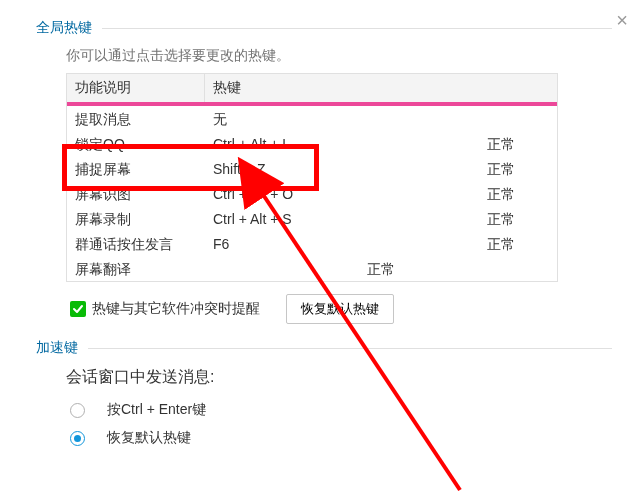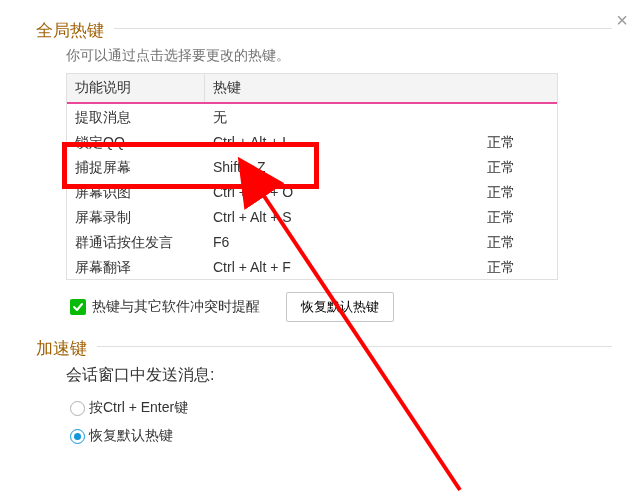--- a/index.html
+++ b/index.html
@@ -31,39 +31,39 @@
     padding: 0;
     margin: 0 0 24px 0;
     position: relative;
   }
   .fieldset .legend {
     position: absolute;
     top: -10px;
     left: 0;
     background: #fff;
     padding-right: 10px;
-    font-size: 17px;
-    color: #a16207;
+    font-size: 14px;
+    color: #0369a1;
   }
   .fieldset .inner {
     padding: 18px 0 0 30px;
   }
   .desc {
     font-size: 14px;
     color: #737373;
     margin-bottom: 8px;
   }
   .hotkey-table {
     border: 1px solid #e0e0e0;
     width: 492px;
   }
   .thead {
     display: flex;
     background: #f4f4f4;
-    border-bottom: 2px solid #ec4899;
+    border-bottom: 4px solid #ec4899;
     font-family: Liberation Mono, monospace;
   }
   .thead .col1 {
     width: 138px;
     padding: 5px 8px;
     border-right: 1px solid #e0e0e0;
   }
   .thead .col2 {
     flex: 1;
     padding: 5px 8px;
@@ -130,21 +130,21 @@
   .accel-label {
     font-size: 16px;
     margin-bottom: 8px;
   }
   .radio-group {
     padding-left: 4px;
   }
   .radio-row {
     display: flex;
     align-items: center;
-    gap: 4px;
+    gap: 22px;
     padding: 5px 0;
     cursor: pointer;
   }
   .radio {
     width: 15px;
     height: 15px;
     border: 1px solid #b0b0b0;
     border-radius: 50%;
     display: flex;
     align-items: center;
@@ -210,21 +210,20 @@
             <div class="c2">Ctrl + Alt + S</div>
             <div class="c3">正常</div>
           </div>
           <div class="row">
             <div class="c1">群通话按住发言</div>
             <div class="c2">F6</div>
             <div class="c3">正常</div>
           </div>
           <div class="row">
             <div class="c1">屏幕翻译</div>
-            <div class="c2">Ctrl + Alt + F</div>
             <div class="c3">正常</div>
           </div>
 
           <div class="highlight-box" style="left:-5px; top:38px; width:257px; height:47px;"></div>
         </div>
       </div>
 
       <div class="after-table">
         <div class="chk-wrap">
           <span class="chk">

